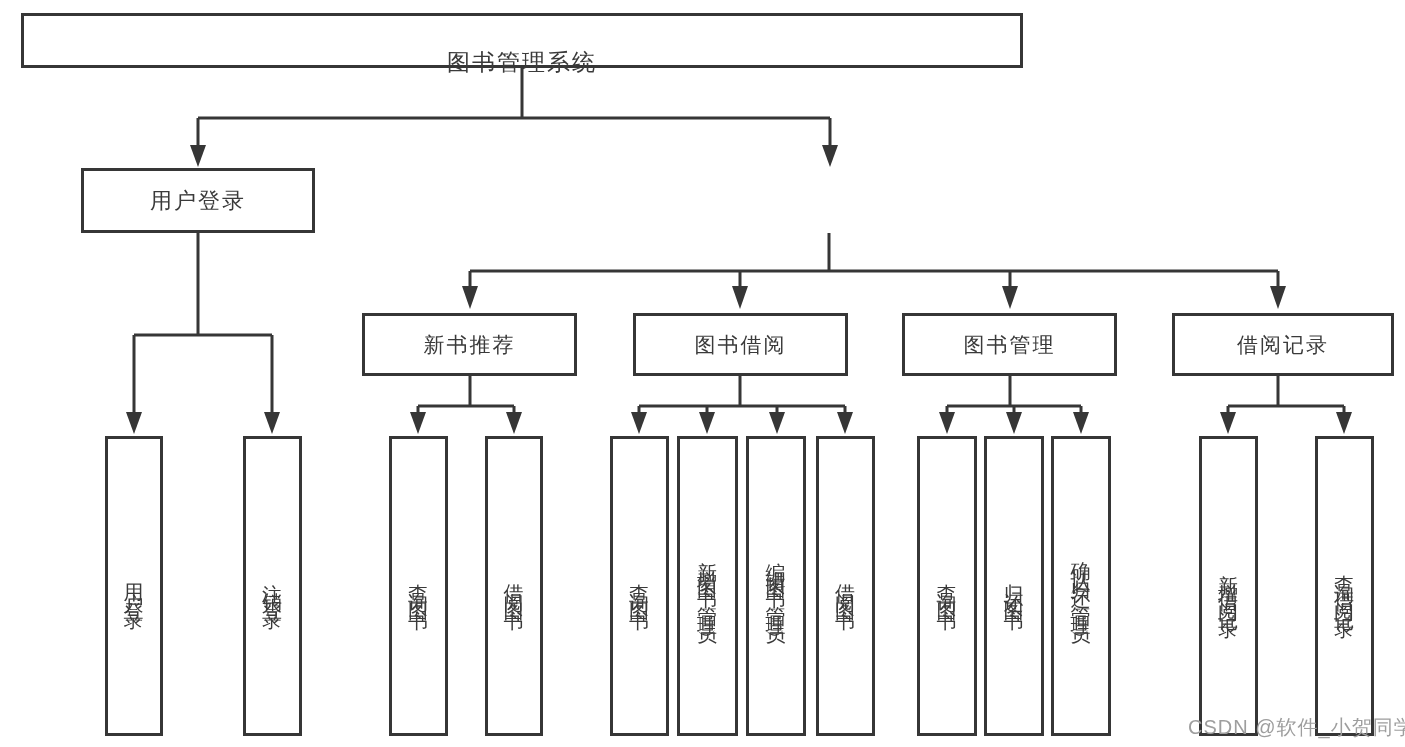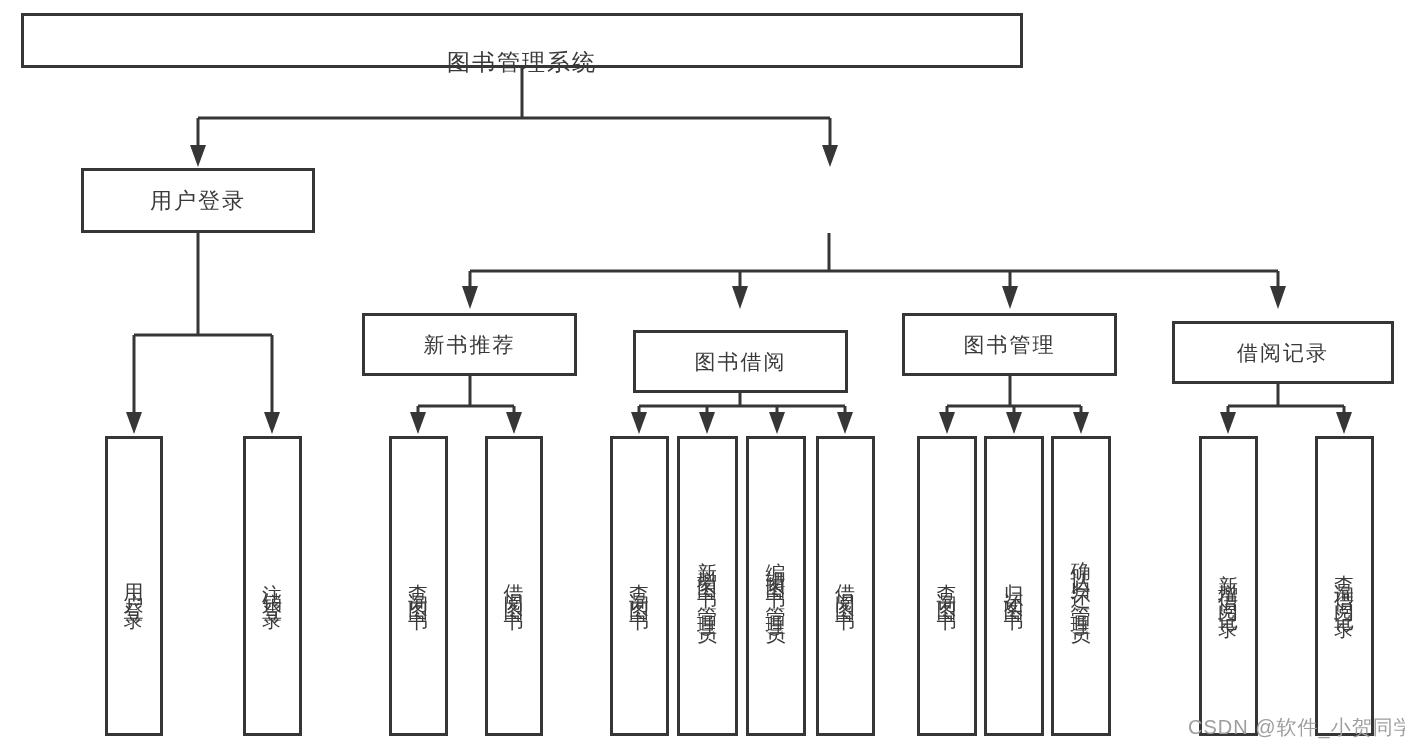--- a/index.html
+++ b/index.html
@@ -121,27 +121,27 @@
     <span class="lbl">图书管理系统</span>
   </div>
 
   <div class="box l2-box" style="left:81px;top:168px;width:234px;height:65px">
     <span class="lbl">用户登录</span>
   </div>
 
   <div class="box l3-box" style="left:362px;top:313px;width:215px;height:63px">
     <span class="lbl">新书推荐</span>
   </div>
-  <div class="box l3-box" style="left:633px;top:330px;width:215px;height:63px">
+  <div class="box l3-box" style="left:633px;top:313px;width:215px;height:63px">
     <span class="lbl">图书借阅</span>
   </div>
   <div class="box l3-box" style="left:902px;top:313px;width:215px;height:63px">
     <span class="lbl">图书管理</span>
   </div>
-  <div class="box l3-box" style="left:1172px;top:321px;width:222px;height:63px">
+  <div class="box l3-box" style="left:1172px;top:313px;width:222px;height:63px">
     <span class="lbl">借阅记录</span>
   </div>
 
   <div class="box leaf-box" style="left:105px;top:436px;width:58px;height:300px">
     <span class="lbl">用户登录</span>
   </div>
   <div class="box leaf-box" style="left:243px;top:436px;width:59px;height:300px">
     <span class="lbl">注销登录</span>
   </div>
 

